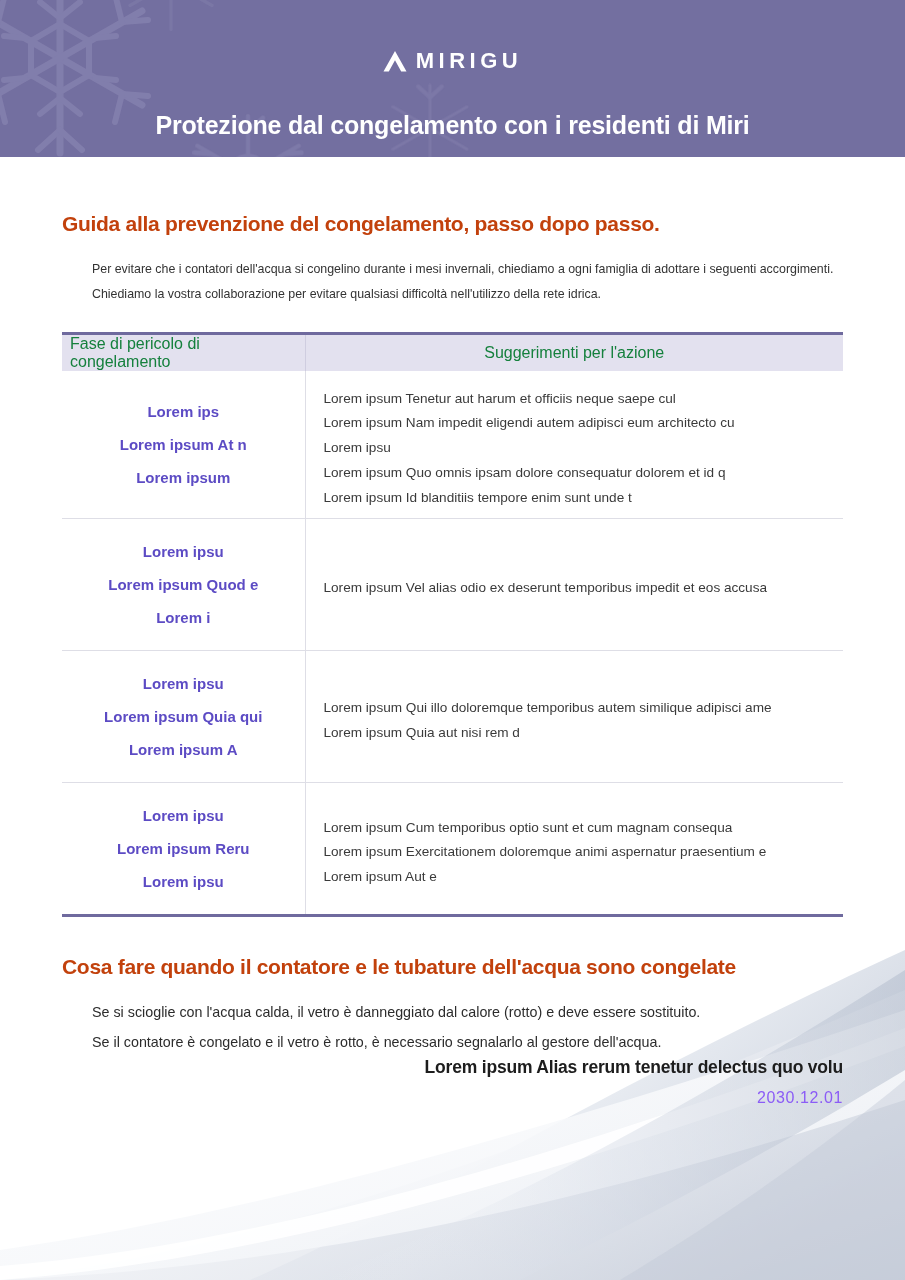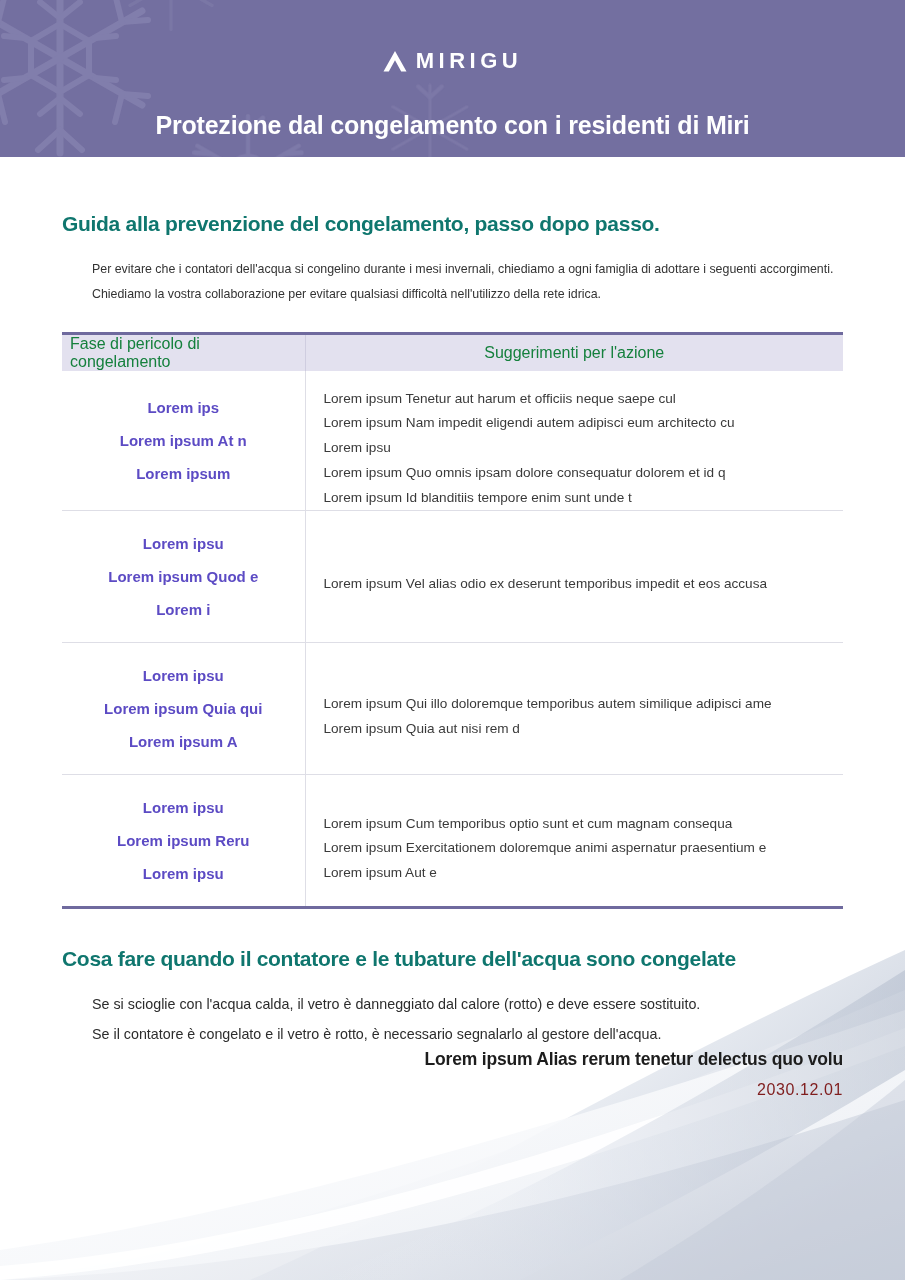--- a/index.html
+++ b/index.html
@@ -82,21 +82,21 @@
   
   .content{
     position:relative;
     z-index:2;
     padding:0 62px;
   }
 
   .section-title{
     font-size:21px;
     font-weight:bold;
-    color:#0f766e;
+    color:#c2410c;
     letter-spacing:-0.3px;
   }
   .sec1-title{ margin-top:55px; }
 
   .intro{
     margin-top:21px;
     padding-left:30px;
     font-size:12.4px;
     line-height:2.0;
     color:#333333;
@@ -135,21 +135,21 @@
   td.stage{
     text-align:center;
     color:#5c4bc4;
     font-weight:bold;
     font-size:15px;
     line-height:2.2;
     padding:16px 6px;
   }
   td.tips{
     border-left:1px solid #dedee6;
-    padding:16px 10px 0 18px;
+    padding:16px 10px 8px 18px;
     font-size:13.6px;
     line-height:1.82;
     color:#3a3a3a;
   }
   td.tips div{ white-space:nowrap; }
 
   
   .sec2-title{ margin-top:38px; }
   .steps{
     margin-top:19px;
@@ -168,21 +168,21 @@
   }
   .footer-org{
     font-size:17.5px;
     font-weight:bold;
     color:#1d1d1d;
     letter-spacing:-0.2px;
   }
   .footer-date{
     margin-top:11px;
     font-size:16px;
-    color:#7f1d1d;
+    color:#8b5cf6;
     letter-spacing:0.6px;
   }
 </style>
 </head>
 <body>
 
 <div class="page">
 
   <svg class="bg-waves" viewBox="0 0 905 330" preserveAspectRatio="none" xmlns="http://www.w3.org/2000/svg">
     <defs>

